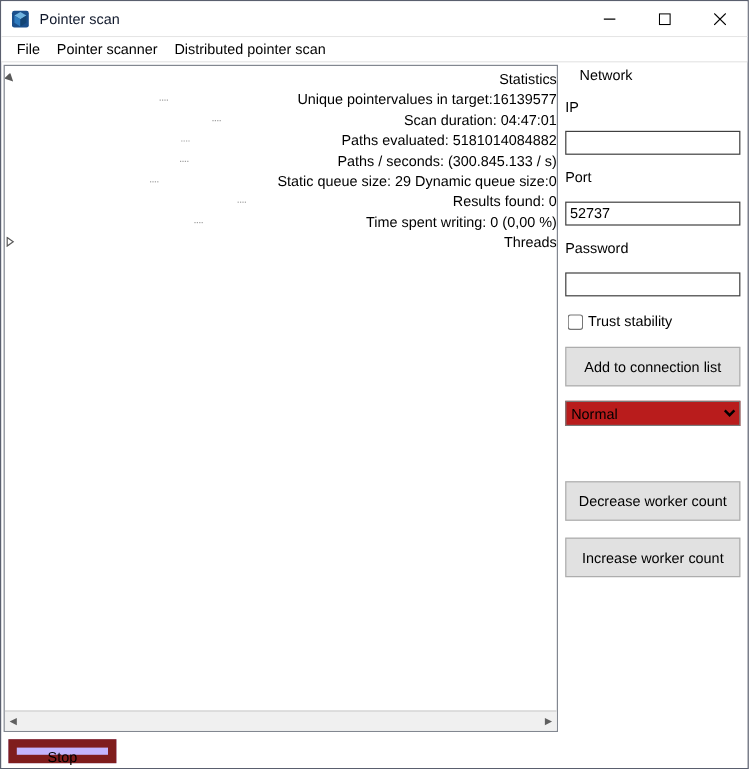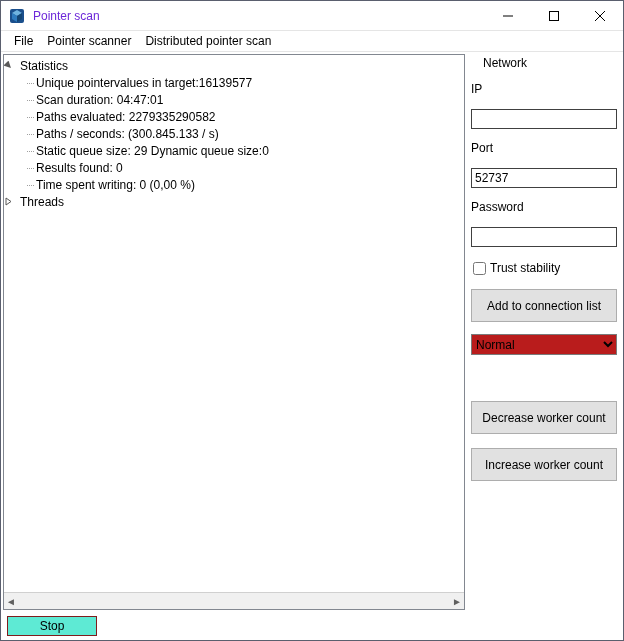--- a/index.html
+++ b/index.html
@@ -22,21 +22,21 @@
     background: #fff;
     border-bottom: 1px solid #e5e5e5;
   }
   .titlebar .app-icon {
     width: 16px; height: 16px;
     margin: 0 8px;
     display: flex; align-items: center; justify-content: center;
   }
   .titlebar .title {
     flex: 1;
-    color: #6d28d9;
+    color: #0f172a;
     font-size: 12px;
   }
   .win-controls {
     display: flex;
     height: 100%;
   }
   .win-btn {
     width: 46px; height: 100%;
     display: flex; align-items: center; justify-content: center;
     color: #000;
@@ -78,20 +78,21 @@
   .tree {
     flex: 1;
     overflow: auto;
     padding: 2px 0;
   }
   .node {
     display: flex;
     align-items: center;
     height: 17px;
     white-space: nowrap;
+    justify-content: space-between;
   }
   .toggle {
     width: 16px;
     text-align: center;
     color: #595959;
     font-size: 10px;
     cursor: pointer;
   }
   .toggle.blank { color: transparent; }
   .leaf-connector {
@@ -122,22 +123,22 @@
     color: #606060;
   }
   .hscroll span { font-size: 10px; }
   .bottombar {
     padding: 4px 6px;
     display: flex;
   }
   .stop-btn {
     width: 90px;
     height: 20px;
-    background: #5eead4;
-    border: 1px solid #7f1d1d;
+    background: #c4b5fd;
+    border: 7px solid #7f1d1d;
     cursor: pointer;
     font: inherit;
   }
   .right {
     width: 156px;
     padding: 4px 6px 4px 4px;
     display: flex;
     flex-direction: column;
     gap: 12px;
   }
@@ -236,21 +237,21 @@
             <span>Unique pointervalues in target:16139577</span>
           </div>
         <div class="node">
             <span class="toggle blank">·</span>
             <span class="leaf-connector"></span>
             <span>Scan duration: 04:47:01</span>
           </div>
         <div class="node">
             <span class="toggle blank">·</span>
             <span class="leaf-connector"></span>
-            <span>Paths evaluated: 2279335290582</span>
+            <span>Paths evaluated: 5181014084882</span>
           </div>
         <div class="node">
             <span class="toggle blank">·</span>
             <span class="leaf-connector"></span>
             <span>Paths / seconds: (300.845.133 / s)</span>
           </div>
         <div class="node">
             <span class="toggle blank">·</span>
             <span class="leaf-connector"></span>
             <span>Static queue size: 29 Dynamic queue size:0</span>

